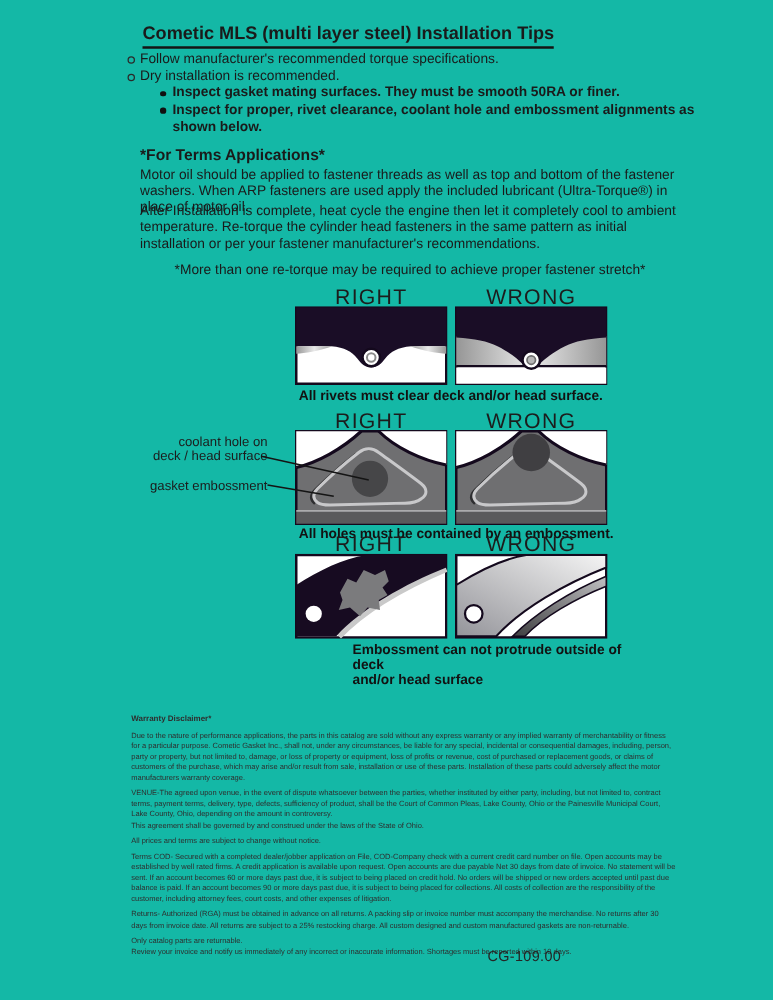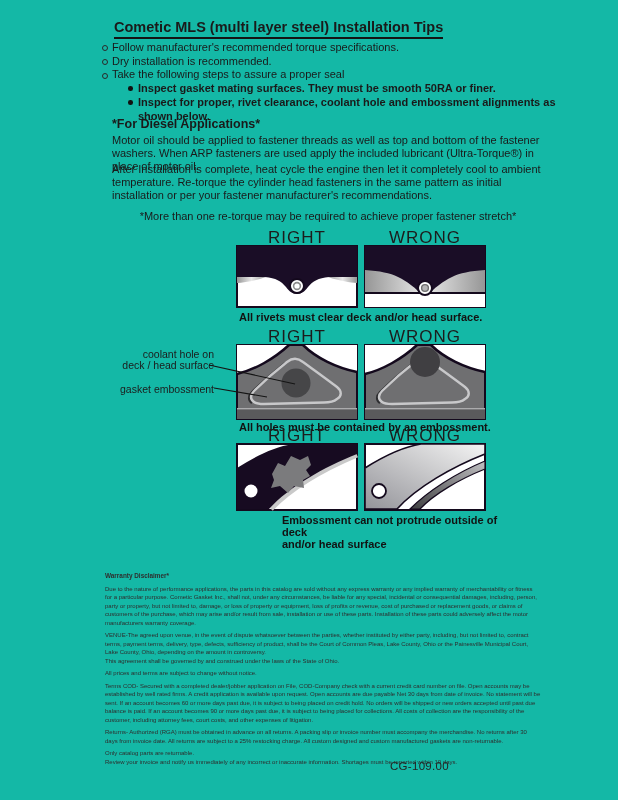--- a/index.html
+++ b/index.html
@@ -45,41 +45,35 @@
           <span class="ring"></span>
         </span>
       <span>Follow manufacturer's recommended torque specifications.</span>
     </div>
     <div class="b-row">
       <span class="mark">
           <span class="ring"></span>
         </span>
       <span>Dry installation is recommended.</span>
     </div>
-    <div class="b-row">
-      <span class="mark">
-          <span class="ring"></span>
-        </span>
-      <span>Take the following steps to assure a proper seal</span>
-    </div>
     <div class="b-row sub">
       <span class="mark">
           <span class="dot"></span>
         </span>
       <span>Inspect gasket mating surfaces.  They must be smooth 50RA or finer.</span>
     </div>
     <div class="b-row sub">
       <span class="mark">
           <span class="dot"></span>
         </span>
       <span>Inspect for proper, rivet clearance, coolant hole and embossment alignments as shown below.</span>
     </div>
   </div>
 
-  <div class="abs h-diesel">*For Diesel Applications*</div>
+  <div class="abs h-diesel">*For Terms Applications*</div>
   <div class="abs body-p p1">Motor oil should be applied to fastener threads as well as top and bottom of the fastener washers. When ARP fasteners are used apply the included lubricant (Ultra-Torque®) in place of motor oil.</div>
   <div class="abs body-p p2">After Installation is complete, heat cycle the engine then let it completely cool to ambient temperature. Re-torque the cylinder head fasteners in the same pattern as initial installation or per your fastener manufacturer's recommendations.</div>
   <div class="abs body-p p3">*More than one re-torque may be required to achieve proper fastener stretch*</div>
 
   <div class="abs dg-label" style="left:236px;top:228px;">RIGHT</div>
   <div class="abs dg-label" style="left:364px;top:228px;">WRONG</div>
 
   <svg class="abs" style="left:236px;top:245px;" width="122" height="63" viewBox="0 0 122 63">
     <defs>
       <linearGradient id="g1" x1="0" y1="0" x2="1" y2="0">

